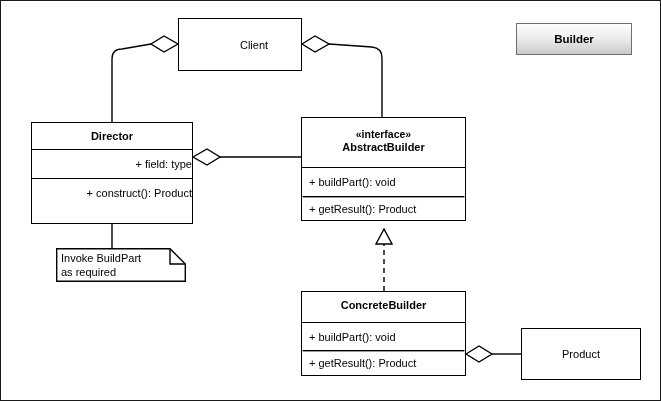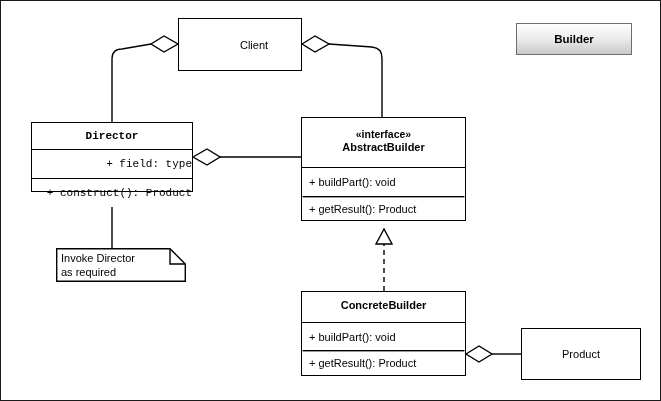--- a/index.html
+++ b/index.html
@@ -141,21 +141,21 @@
     <g>
       <path d="M 111,206 L 111,247" fill="none" stroke="#000000" stroke-width="1.4"></path>
     </g>
 
   </svg>
 
   <div class="node" style="left:177px; top:17px; width:124px; height:53px;padding-left:28px;">
     <div class="plain-label">Client</div>
   </div>
 
-  <div class="node" style="left:30px; top:121px; width:162px; height:70px;font-family:Liberation Mono, monospace;">
+  <div class="node" style="left:30px; top:121px; width:162px; height:102px;">
     <div class="cls-name" style="height:26px;">
       <span>Director</span>
     </div>
     <div class="compartment sep-single" style="height:29px;">
       <span>+ field: type</span>
     </div>
     <div class="compartment sep-single" style="height:29px;">
       <span>+ construct(): Product</span>
     </div>
   </div>
@@ -187,21 +187,21 @@
 
   <div class="node" style="left:520px; top:327px; width:120px; height:52px;">
     <div class="plain-label">Product</div>
   </div>
 
   <div class="note" style="left:55px; top:247px; width:130px; height:34px;">
     <svg width="130" height="34" viewBox="0 0 130 34" style="position:absolute; left:0; top:0;">
       <path d="M 0.7,0.7 L 114,0.7 L 129.3,16 L 129.3,33.3 L 0.7,33.3 Z" fill="#ffffff" stroke="#000000" stroke-width="1.4"></path>
       <path d="M 114,0.7 L 114,16 L 129.3,16" fill="none" stroke="#000000" stroke-width="1.4"></path>
     </svg>
-    <div class="note-text">Invoke Director
+    <div class="note-text">Invoke BuildPart
 as required</div>
   </div>
 
   <div id="title-plate" style="left:515px; top:22px; width:116px; height:32px;">
     <span>Builder</span>
   </div>
 
 </div>
 
 </body></html>

